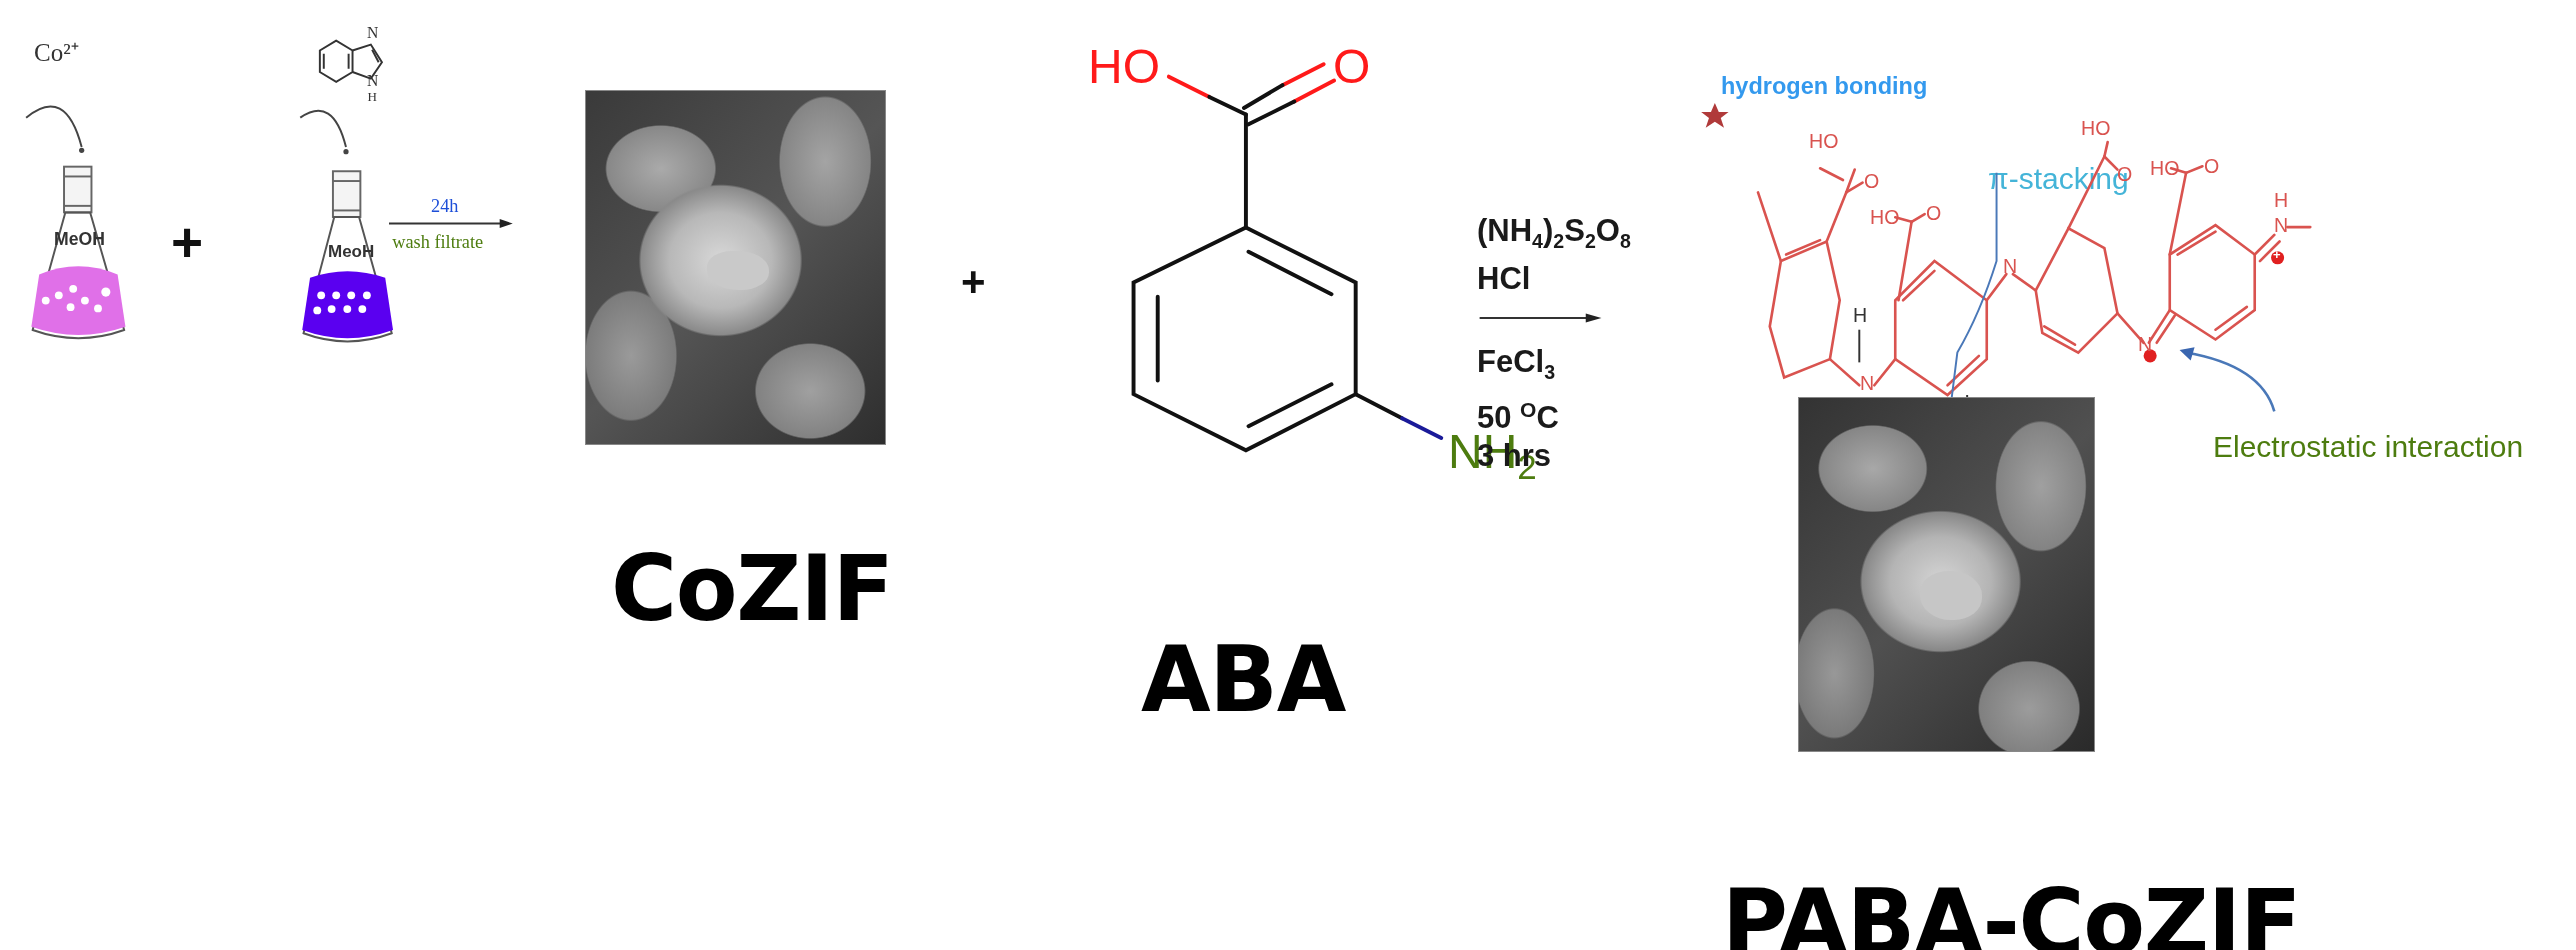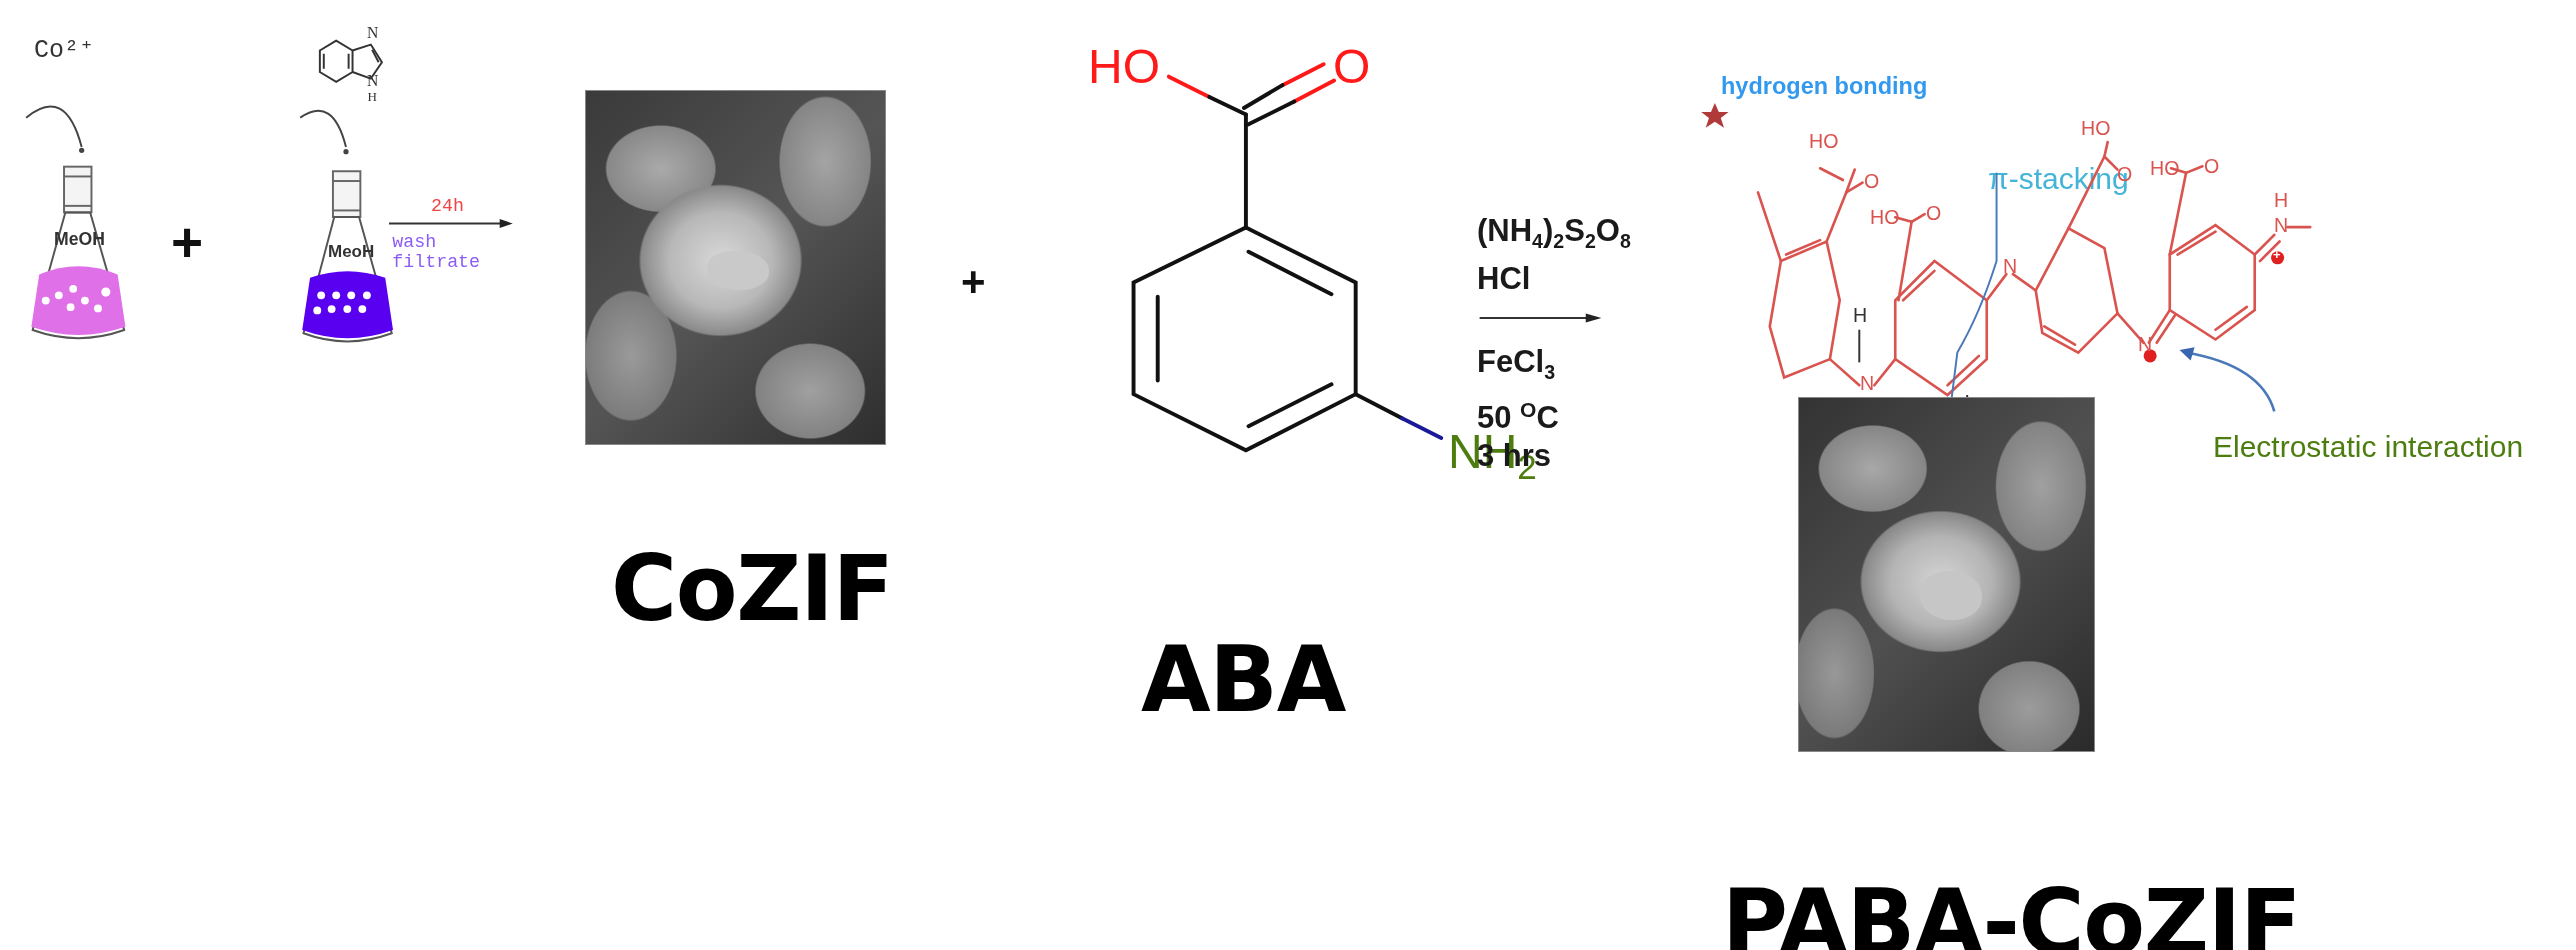--- a/index.html
+++ b/index.html
@@ -1,19 +1,19 @@
 <!DOCTYPE html>
 <html style="font-size:10.5px"><head>
 <meta charset="utf-8">
 <style>
   html, body { margin:0; padding:0; background:#ffffff; }
   body { width:2576px; height:950px; position:relative; overflow:hidden; font-family:"Liberation Sans", sans-serif; }
   .abs { position:absolute; }
   svg { position:absolute; overflow:visible; }
-  .serif { font-family:Liberation Mono, monospace; }
+  .serif { font-family:Liberation Serif, serif; }
   .big-label { font-family:"DejaVu Sans", sans-serif; font-weight:bold; color:#000; font-size:90px; letter-spacing:-1.3px; white-space:nowrap; }
   .cond { font-family:Liberation Sans, sans-serif; font-weight:bold; font-size:31px; color:#1a1a1a; line-height:37px; white-space:nowrap; }
   .sem { position:absolute; background:#555; overflow:hidden; border:1.3px solid #888; }
 </style>
 </head>
 <body>
 
 <div class="abs" style="left:0;top:0;width:196px;height:366px;">
   <span class="abs serif" style="left:34px;top:34px;font-size:25px;color:#333;">Co²⁺</span>
   <svg width="196" height="366" style="left:0;top:0;" viewBox="0 0 300 560">
@@ -72,26 +72,26 @@
       <circle cx="106" cy="475" r="6"></circle>
         <circle cx="128" cy="473" r="6"></circle>
         <circle cx="152" cy="473" r="6"></circle>
         <circle cx="175" cy="473" r="6"></circle>
     </g>
   </svg>
   <span class="abs" style="left:80px;top:242px;font-size:17px;font-weight:bold;color:#333;">MeoH</span>
 </div>
 
 <div class="abs" style="left:389px;top:196px;width:127px;height:59px;">
-  <span class="abs serif" style="left:42px;top:0;font-size:18.3px;color:#ef4444;">24h</span>
+  <span class="abs serif" style="left:42px;top:0;font-size:18.3px;color:#1d4ed8;">24h</span>
   <svg width="127" height="59" style="left:0;top:0;" viewBox="0 0 195 90">
     <line x1="0" y1="42" x2="175" y2="42" stroke="#333" stroke-width="3"></line>
     <polygon points="190,42 170,35 170,49" fill="#222"></polygon>
   </svg>
-  <span class="abs serif" style="left:3.3px;top:36px;font-size:18.3px;color:#8b5cf6;">wash filtrate</span>
+  <span class="abs serif" style="left:3.3px;top:36px;font-size:18.3px;color:#4d7c0f;">wash filtrate</span>
 </div>
 
 <div class="sem" style="left:585px;top:90px;width:299px;height:353px;background:radial-gradient(ellipse 38% 30% at 45% 48%, #d8d8d8 0%, #b8b8b8 45%, #8a8a8a 70%, transparent 72%), radial-gradient(ellipse 30% 20% at 25% 22%, #aaa 0%, #888 60%, transparent 62%), radial-gradient(ellipse 25% 30% at 80% 20%, #a4a4a4 0%, #858585 60%, transparent 62%), radial-gradient(ellipse 30% 22% at 75% 85%, #a0a0a0 0%, #828282 60%, transparent 62%), radial-gradient(ellipse 25% 30% at 15% 75%, #9a9a9a 0%, #7c7c7c 60%, transparent 62%), linear-gradient(135deg,#3a3a3a,#555 50%,#2e2e2e);">
   <div class="abs" style="left:121px;top:160px;width:62px;height:39px;background:#c9c9c9;border-radius:40% 50% 45% 50%;"></div>
 </div>
 <span class="abs big-label" style="left:611px;top:536px;">CoZIF</span>
 
 <span class="abs" style="left:961px;top:258px;font-size:42px;font-weight:bold;color:#111;">+</span>
 
 <svg width="392" height="510" style="left:1046px;top:0;" viewBox="0 0 600 780">

